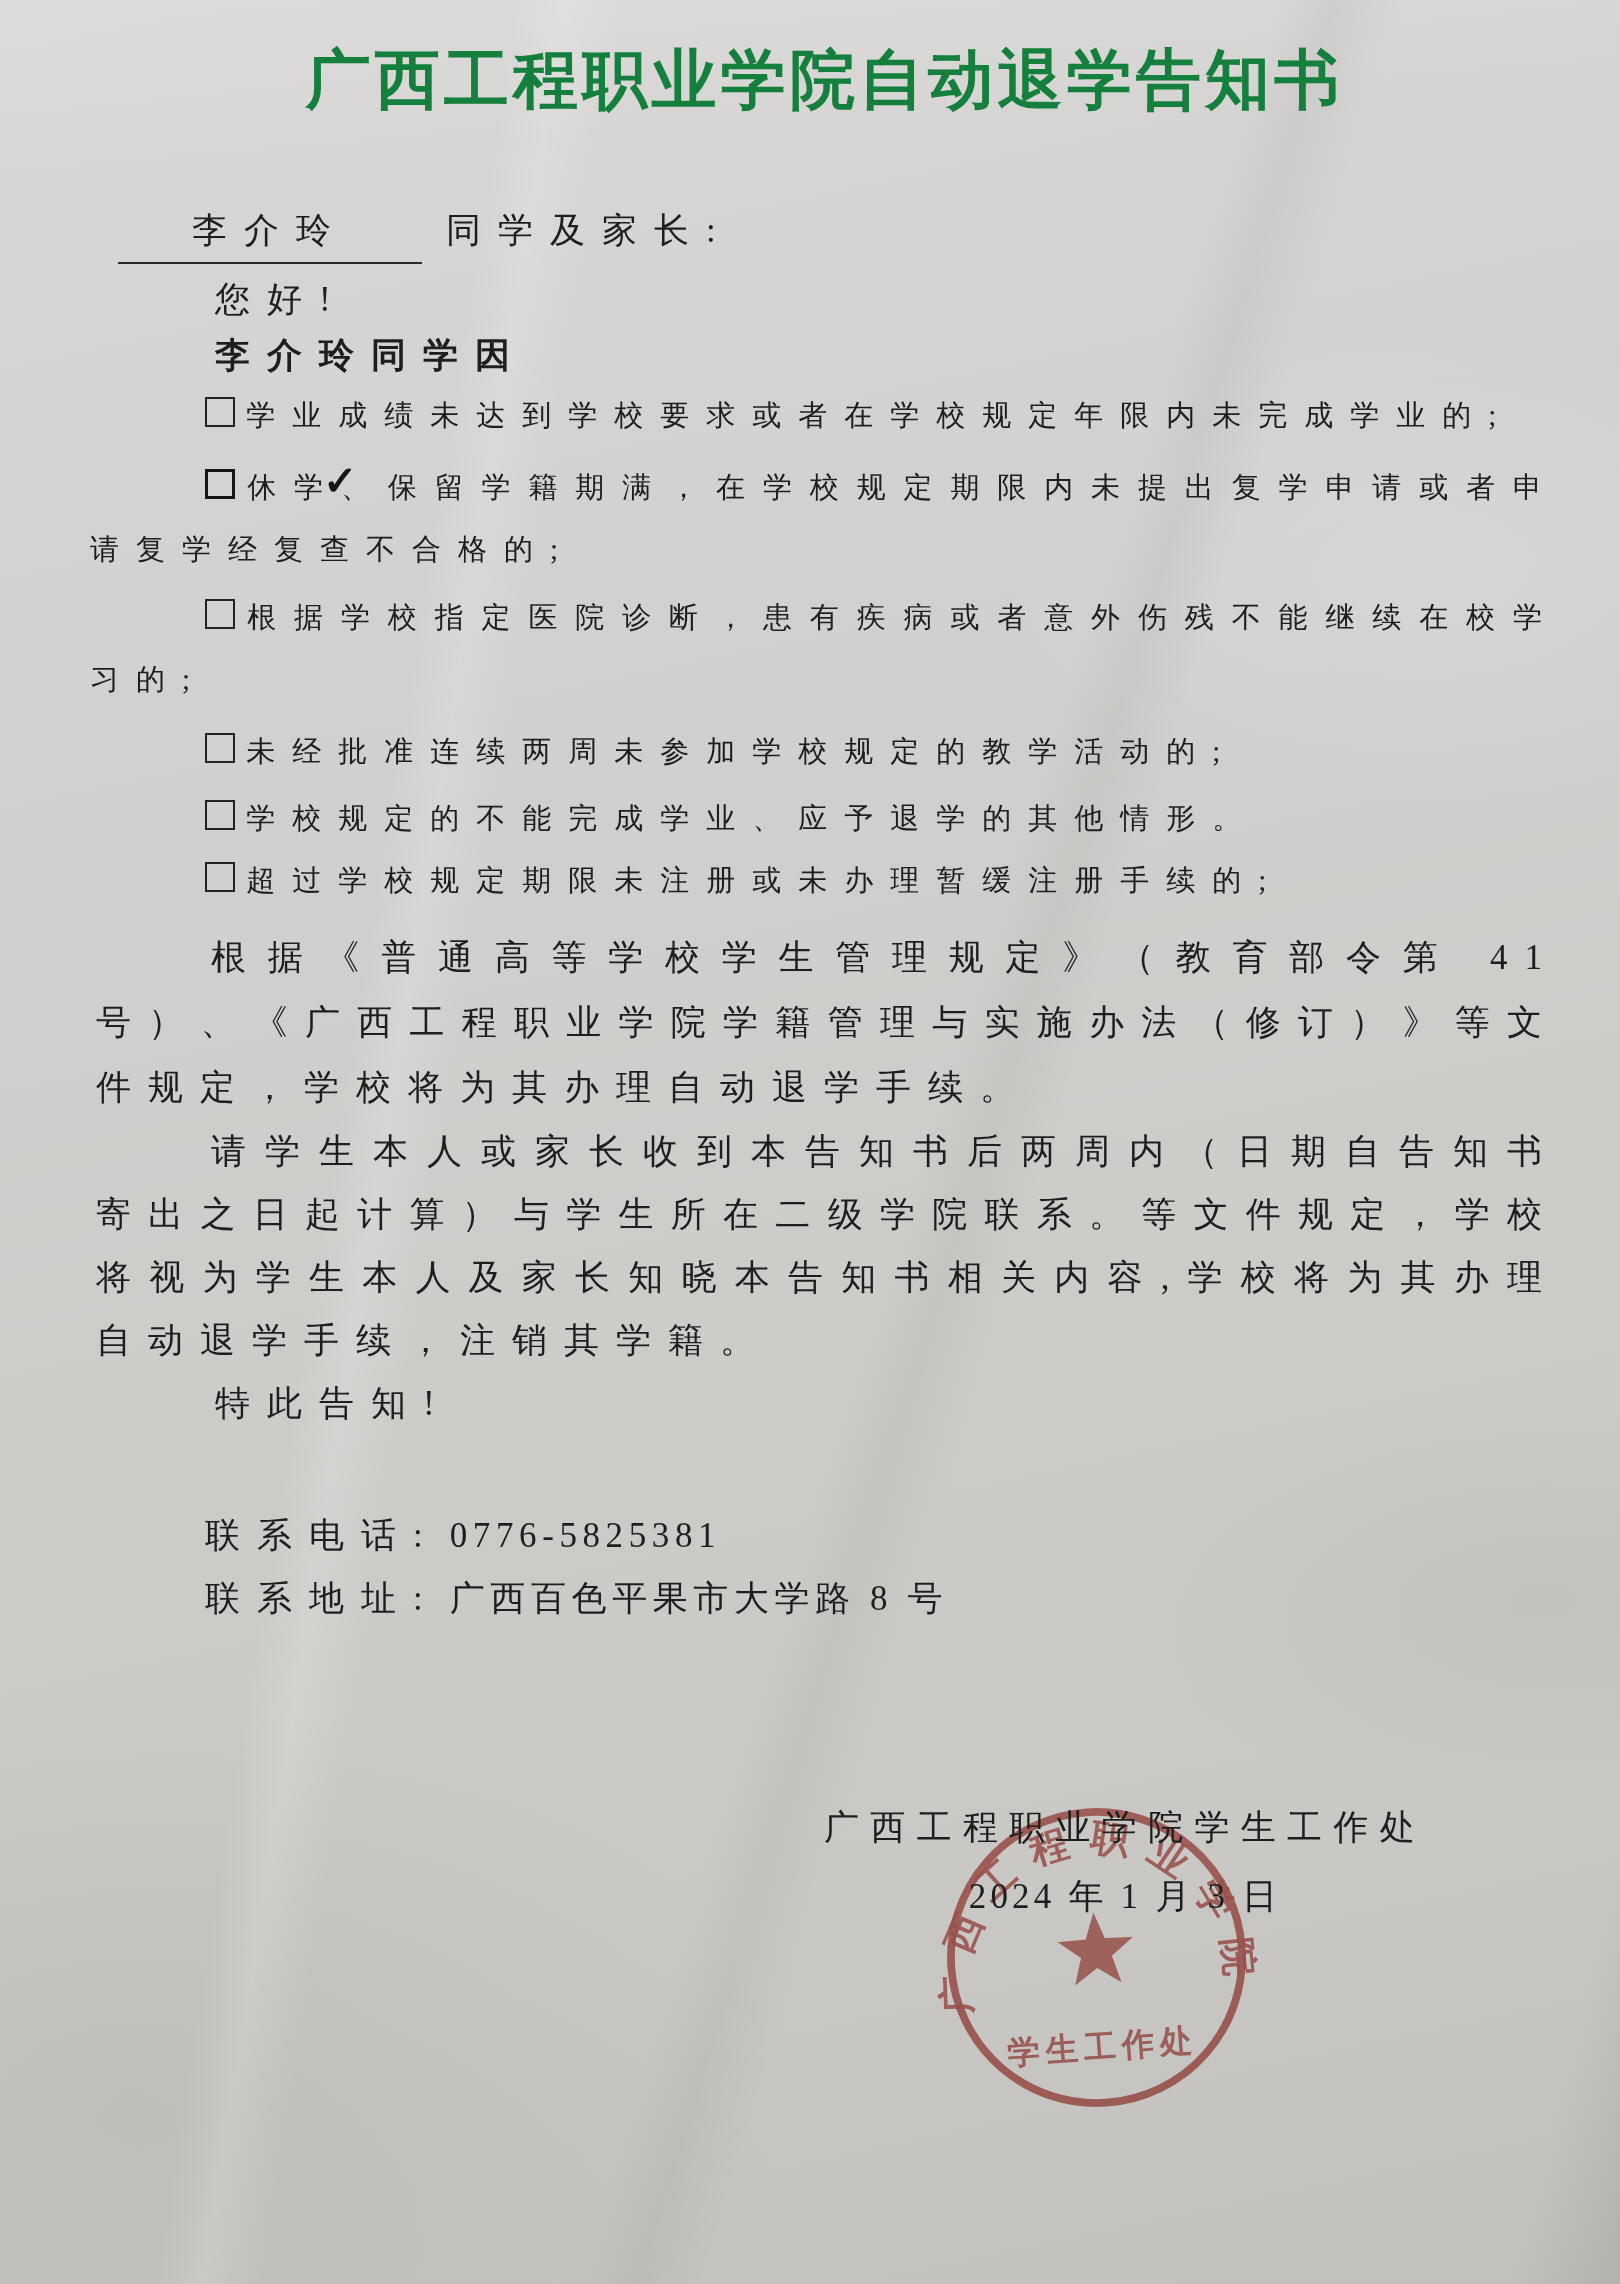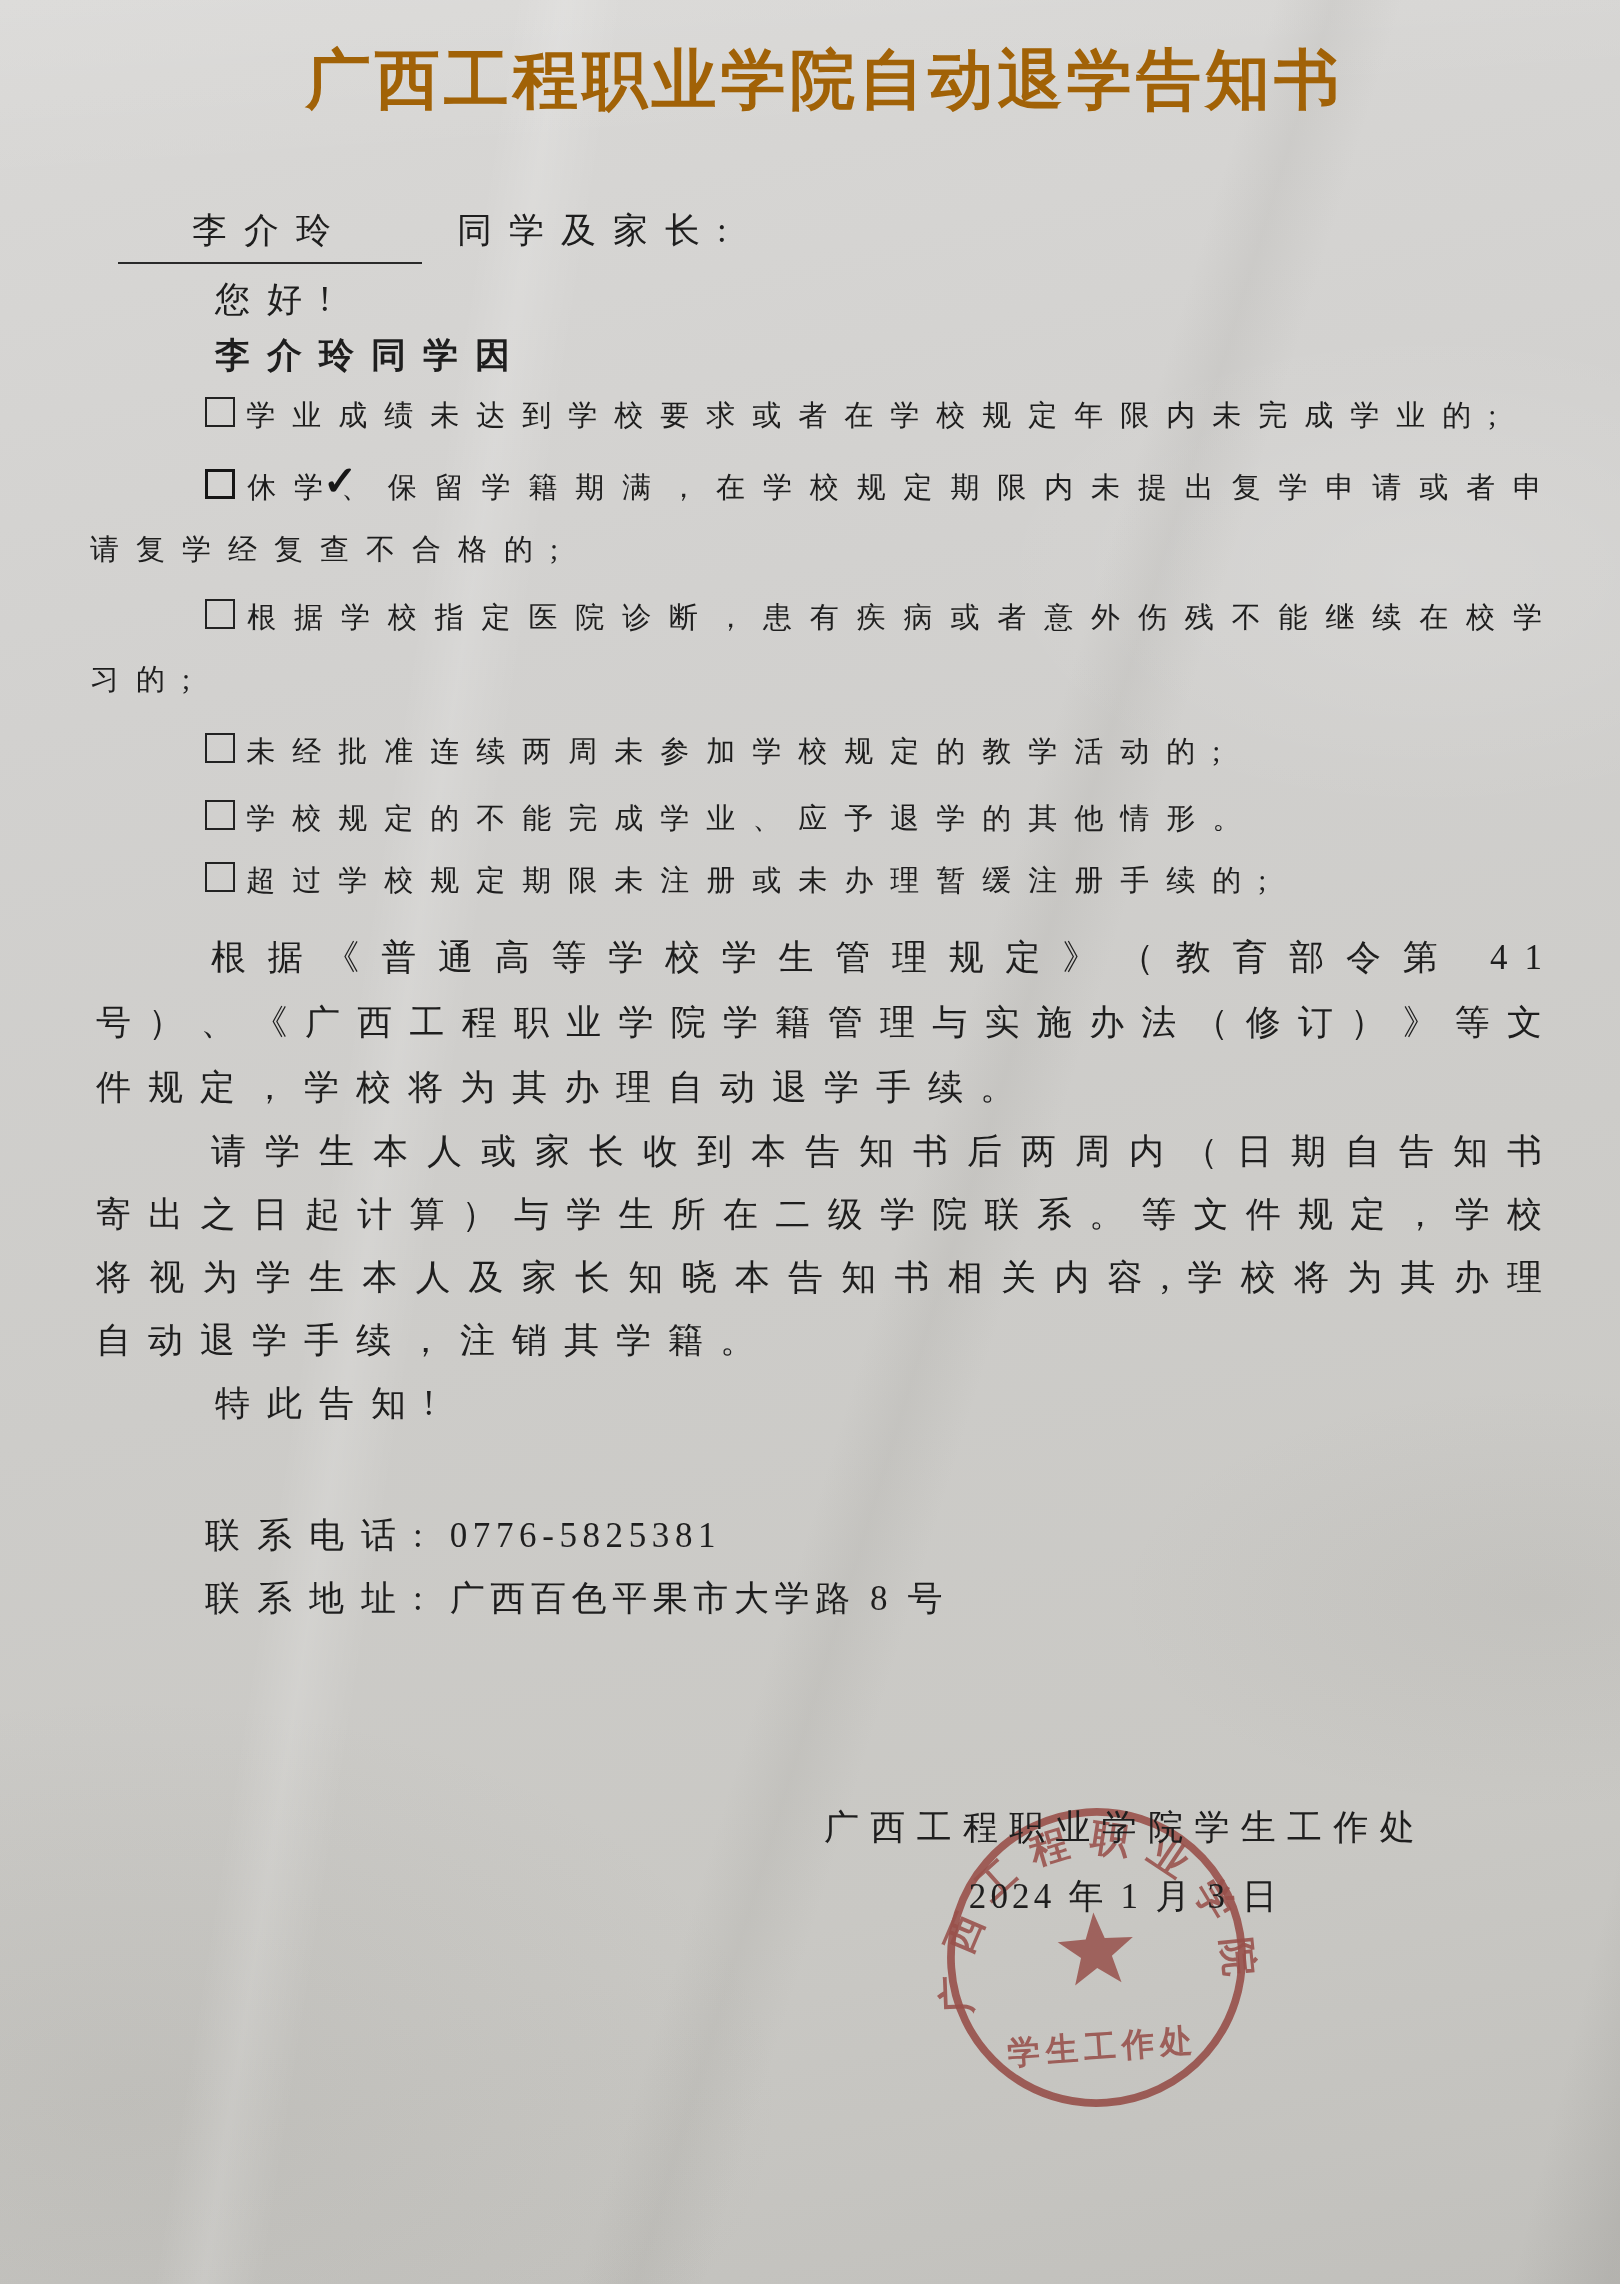--- a/index.html
+++ b/index.html
@@ -25,31 +25,31 @@
       linear-gradient(176deg,rgba(255,255,255,.10) 0%,transparent 8%),
       radial-gradient(ellipse 634px 352px at 88% 25%,rgba(255,255,255,.13),transparent 70%),
       radial-gradient(ellipse 915px 563px at 8% 92%,rgba(108,106,100,.10),transparent 72%),
       radial-gradient(ellipse 563px 282px at 95% 70%,rgba(112,110,104,.08),transparent 75%);
   }
   .content{position:relative;z-index:2;}
 
   .title{
     padding-top:41px;text-align:center;
     font-size:65px;font-weight:bold;letter-spacing:4.2px;
-    color:#a16207;line-height:79px;
+    color:#15803d;line-height:79px;
   }
   .salutation{
     margin-top:83px;font-size:35px;letter-spacing:17px;line-height:56px;
     text-indent:28px;white-space:nowrap;
   }
   .name-underline{
     display:inline-block;min-width:304px;text-align:center;
     border-bottom:2.8px solid #2a2a2a;padding-bottom:2.8px;text-indent:0;
   }
-  .salutation-suffix{margin-left:35px;}
+  .salutation-suffix{margin-left:24px;}
   .greeting{margin-top:8.4px;font-size:35px;letter-spacing:17px;line-height:56px;text-indent:125px;}
   .intro{font-size:35px;letter-spacing:17px;line-height:56px;text-indent:125px;font-weight:bold;}
 
   .reason{
     font-size:29px;letter-spacing:17px;line-height:62px;
     text-indent:115px;text-align:justify;word-break:break-all;
   }
   .reason.r2{margin-top:10px;}
   .reason.r3{margin-top:5.6px;}
   .reason.r4{margin-top:10px;}

